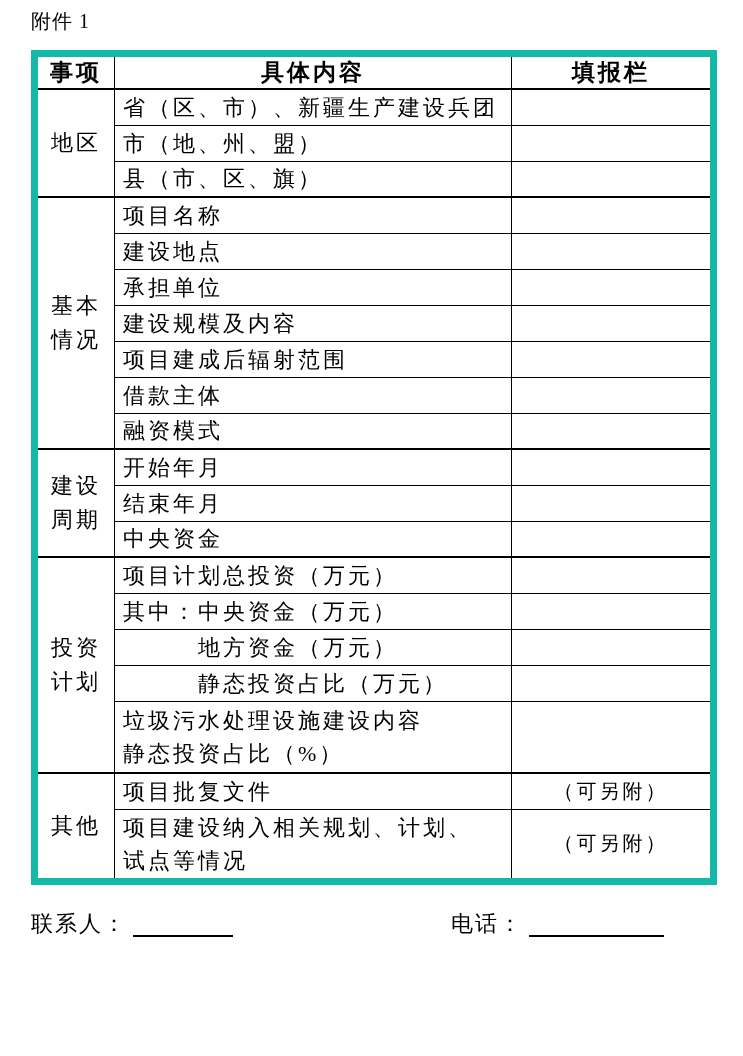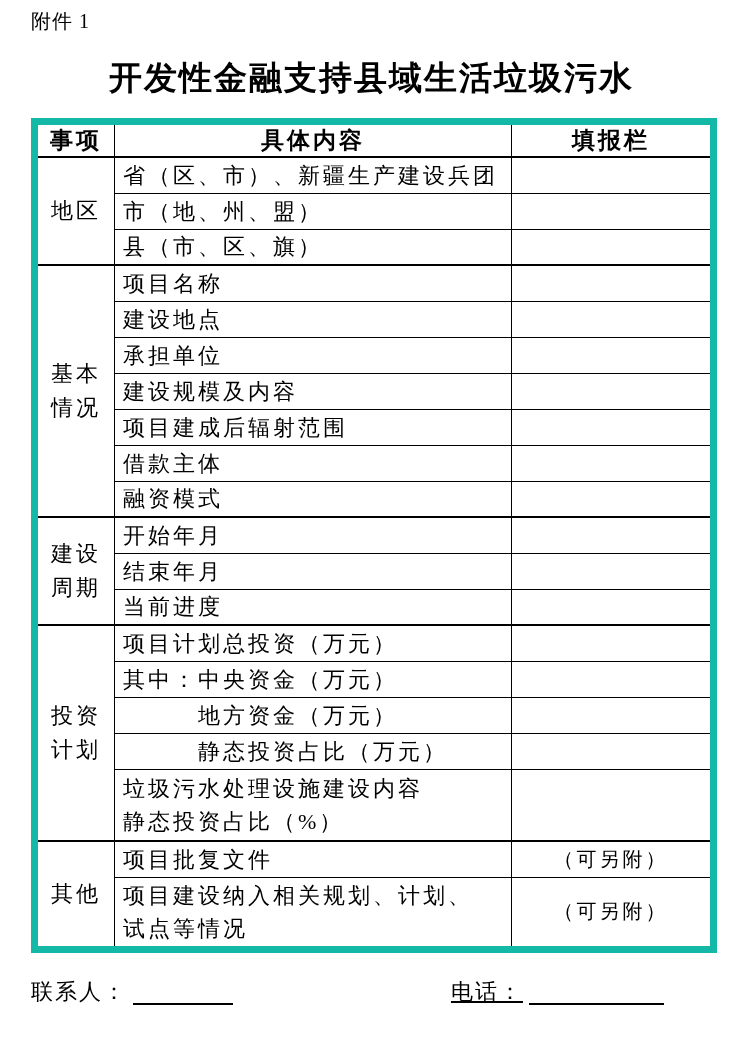--- a/index.html
+++ b/index.html
@@ -85,31 +85,30 @@
     line-height: 30px;
   }
   .blank {
     display: inline-block;
     border-bottom: 2px solid #000;
     height: 26px;
     margin-left: 6px;
   }
   .blank.contact-blank { width: 100px; }
   .blank.phone-blank { width: 135px; }
-  .phone-label { margin-left: 218px; text-decoration: underline; }
+  .phone-label { margin-left: 218px; }
 </style>
 </head>
 <body>
 
 <div class="page">
 
   <div class="attachment">附件 1</div>
 
   <div class="title">
-    <div>开发性金融支持县域生活垃圾污水</div>
   </div>
 
   <table class="app-table">
     <colgroup>
       <col style="width:80px">
       <col style="width:397px">
       <col style="width:202px">
     </colgroup>
     <thead>
       <tr>
@@ -167,21 +166,21 @@
       <tr class="group-start">
         <td class="group-label" rowspan="3">建设周期</td>
         <td class="content">开始年月</td>
         <td class="fill"></td>
       </tr>
       <tr>
         <td class="content">结束年月</td>
         <td class="fill"></td>
       </tr>
       <tr>
-        <td class="content">当前进度</td>
+        <td class="content">中央资金</td>
         <td class="fill"></td>
       </tr>
 
       <tr class="group-start">
         <td class="group-label" rowspan="5">投资计划</td>
         <td class="content">项目计划总投资（万元）</td>
         <td class="fill"></td>
       </tr>
       <tr>
         <td class="content">其中：中央资金（万元）</td>

